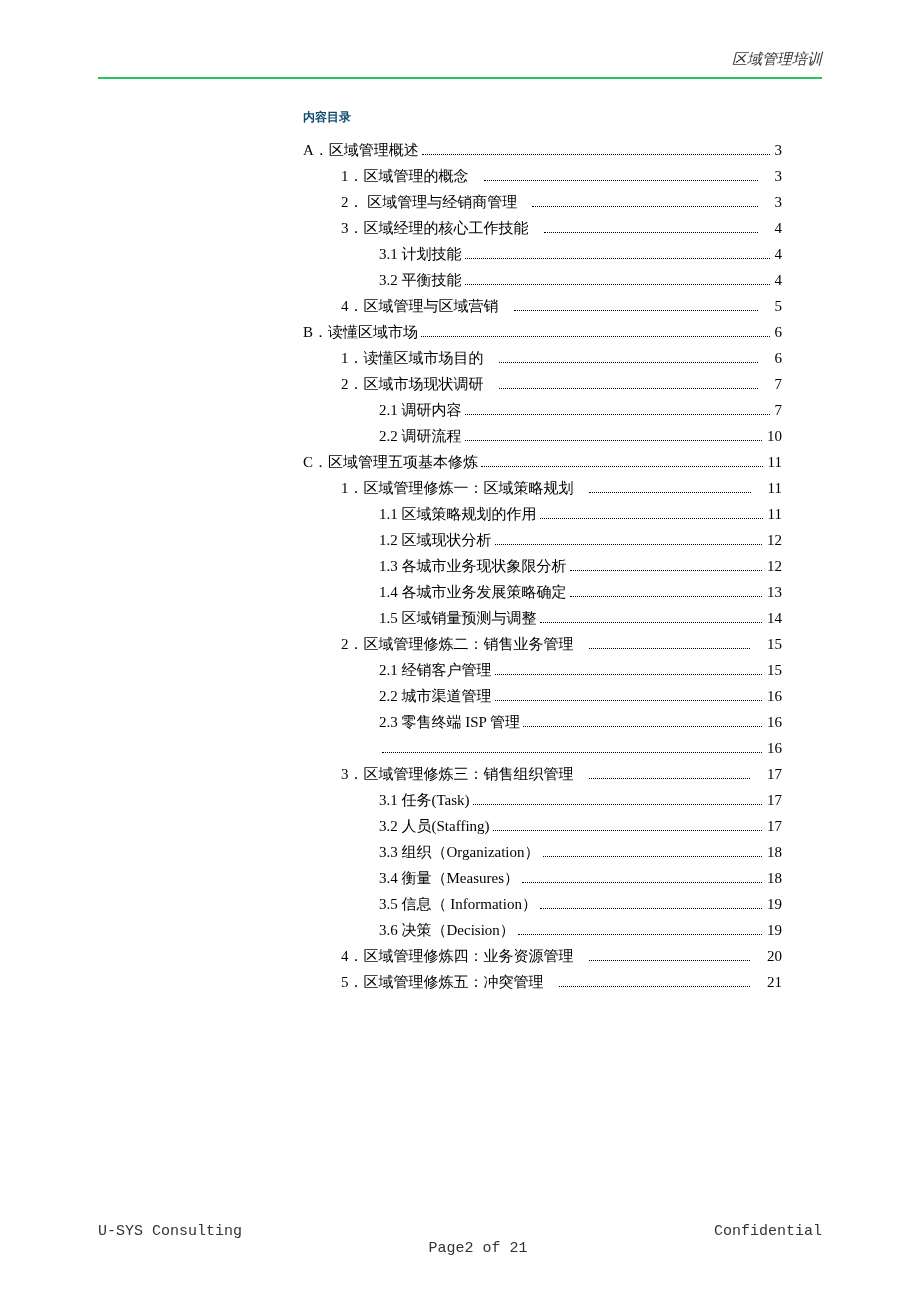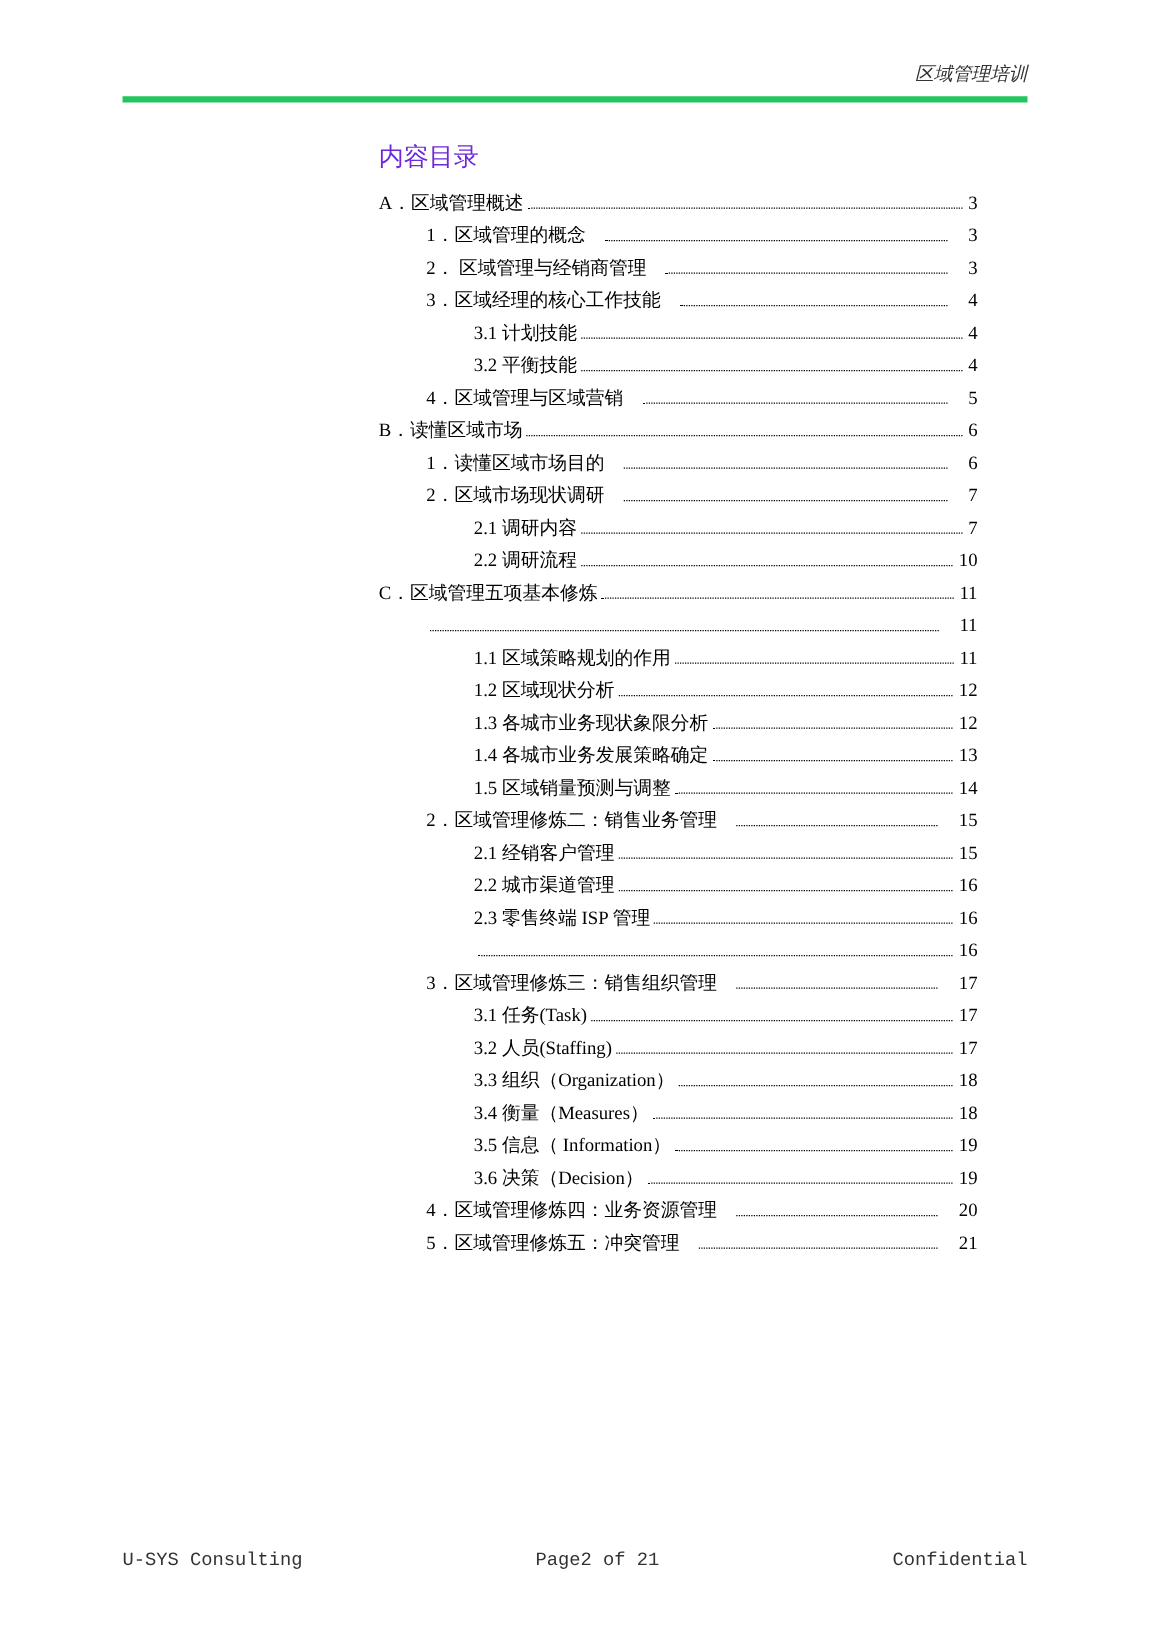--- a/index.html
+++ b/index.html
@@ -14,31 +14,31 @@
       font-family: "SimSun", "宋体", serif;
       position: relative;
       padding: 50px 98px 0 98px;
     }
     .header-right {
       text-align: right;
       font-style: italic;
       font-size: 15px;
       color: #333;
       padding-bottom: 8px;
-      border-bottom: 5px solid #22c55e;
+      border-bottom: 2px solid #22c55e;
       margin-bottom: 30px;
     }
     .content {
       padding-left: 205px;
       padding-right: 40px;
     }
     .toc-title {
-      font-size: 20px;
-      font-weight: normal;
-      color: #6d28d9;
+      font-size: 12px;
+      font-weight: bold;
+      color: #0c4a6e;
       margin-bottom: 12px;
     }
     .toc-entry {
       display: flex;
       align-items: baseline;
       font-size: 15px;
       color: #000;
       line-height: 1.6;
       margin-bottom: 2px;
       white-space: nowrap;
@@ -64,21 +64,21 @@
       bottom: 45px;
       left: 98px;
       right: 98px;
       display: flex;
       justify-content: space-between;
       font-family: "Courier New", monospace;
       font-size: 15px;
       color: #333;
       text-align: center;
     }
-    .footer .center { font-family: "Courier New", monospace; }
+    .footer .center { font-family: "Courier New", monospace; margin-top: 17px; }
     .footer .right { }
   </style>
 </head>
 <body>
 
 <div class="header-right">区域管理培训</div>
 
 <div class="content">
   <div class="toc-title">内容目录</div>
   <div id="toc-container">
@@ -141,20 +141,21 @@
         <span class="toc-label">2.2 调研流程</span>
         <span class="toc-dots"></span>
         <span class="toc-page">10</span>
       </div>
       <div class="toc-entry level-0">
         <span class="toc-label">C．区域管理五项基本修炼</span>
         <span class="toc-dots"></span>
         <span class="toc-page">11</span>
       </div>
       <div class="toc-entry level-1">
+        <span class="toc-label">1．区域管理修炼一：区域策略规划</span>
         <span class="toc-dots"></span>
         <span class="toc-page">11</span>
       </div>
       <div class="toc-entry level-2">
         <span class="toc-label">1.1 区域策略规划的作用</span>
         <span class="toc-dots"></span>
         <span class="toc-page">11</span>
       </div>
       <div class="toc-entry level-2">
         <span class="toc-label">1.2 区域现状分析</span>

